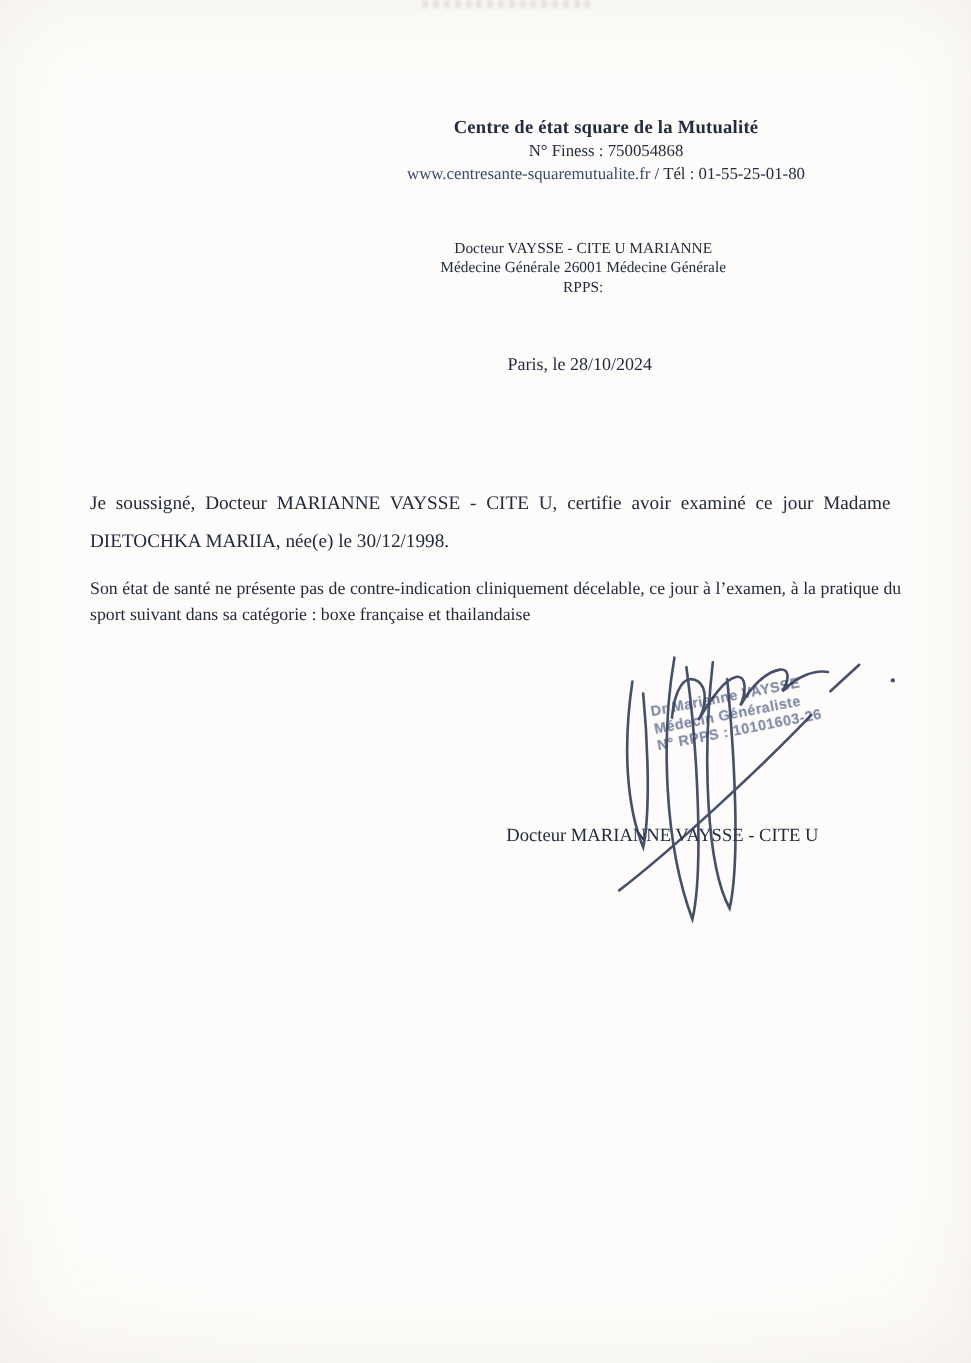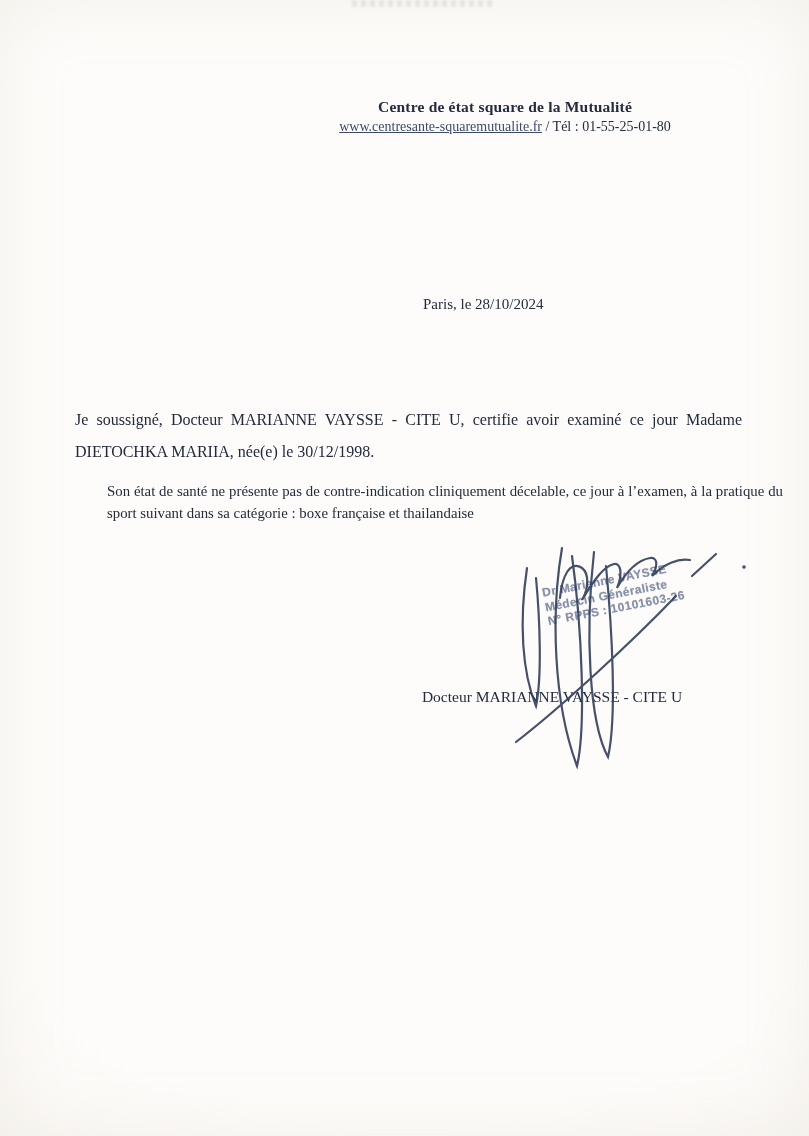--- a/index.html
+++ b/index.html
@@ -30,29 +30,29 @@
   .logo-wrap{left:76px;top:126px;width:200px;height:84px;}
   .logo-mark{position:absolute;left:0;top:2px;}
   .logo-text{position:absolute;left:70px;top:8px;line-height:1.02;}
   .logo-name{font-weight:bold;font-size:20.5px;color:#4d4d4d;letter-spacing:.2px;}
   .logo-tag{font-size:7.6px;color:#7d7d7d;margin-top:4px;letter-spacing:.3px;}
 
   
   .head-block{left:300px;top:98px;width:410px;}
   .head-title{font-weight:bold;font-size:15.5px;letter-spacing:.2px;}
   .head-line{font-size:14px;margin-top:3px;}
-  .head-url{color:#3c4a6a;text-decoration:underline;}
+  .head-url{color:#3c4a6a;}
 
   .practitioner{left:296px;top:199px;width:380px;font-size:12.8px;line-height:16px;}
 
   .dateline{left:423px;top:296px;font-size:15px;font-family:Liberation Serif, serif;}
 
   .para{left:75px;color:#222b3c;}
   .para1{top:404px;width:667px;font-size:16px;line-height:32px;text-align:justify;}
-  .para2{top:481px;width:676px;font-size:14.8px;line-height:21.5px;text-align:justify;margin-left:32px;}
+  .para2{top:481px;width:676px;font-size:14.8px;line-height:21.5px;text-align:justify;}
 
   
   .stamp{
     left:541px;top:586px;width:175px;
     transform:rotate(-11deg);transform-origin:left top;
     color:#76819d;
     font-size:12px;line-height:14.5px;font-weight:bold;
     letter-spacing:.4px;
     text-shadow:0 0 1px rgba(118,129,157,.55);
     opacity:.88;
@@ -65,23 +65,29 @@
 </head>
 <body>
 
 <div class="page">
 
   <div class="abs ghost-top"></div>
 
 
   <div class="abs head-block center">
     <div class="head-title">Centre de état square de la Mutualité</div>
+    <div class="head-line">N° Finess : 750054868</div>
     <div class="head-line"><span class="head-url">www.centresante-squaremutualite.fr</span><span> / Tél : 01-55-25-01-80</span></div>
   </div>
 
+  <div class="abs practitioner center">
+    <div>Docteur VAYSSE - CITE U MARIANNE</div>
+    <div>Médecine Générale 26001 Médecine Générale</div>
+    <div>RPPS:</div>
+  </div>
 
   <div class="abs dateline">Paris, le 28/10/2024</div>
 
   <div class="abs para para1">Je soussigné, Docteur MARIANNE VAYSSE - CITE U, certifie avoir examiné ce jour Madame DIETOCHKA MARIIA, née(e) le 30/12/1998.</div>
   <div class="abs para para2">Son état de santé ne présente pas de contre-indication cliniquement décelable, ce jour à l’examen, à la pratique du sport suivant dans sa catégorie : boxe française et thailandaise</div>
 
   <div class="abs stamp sans">
     <div>Dr Marianne VAYSSE</div>
     <div>Médecin Généraliste</div>
     <div>N° RPPS : 10101603-26</div>

